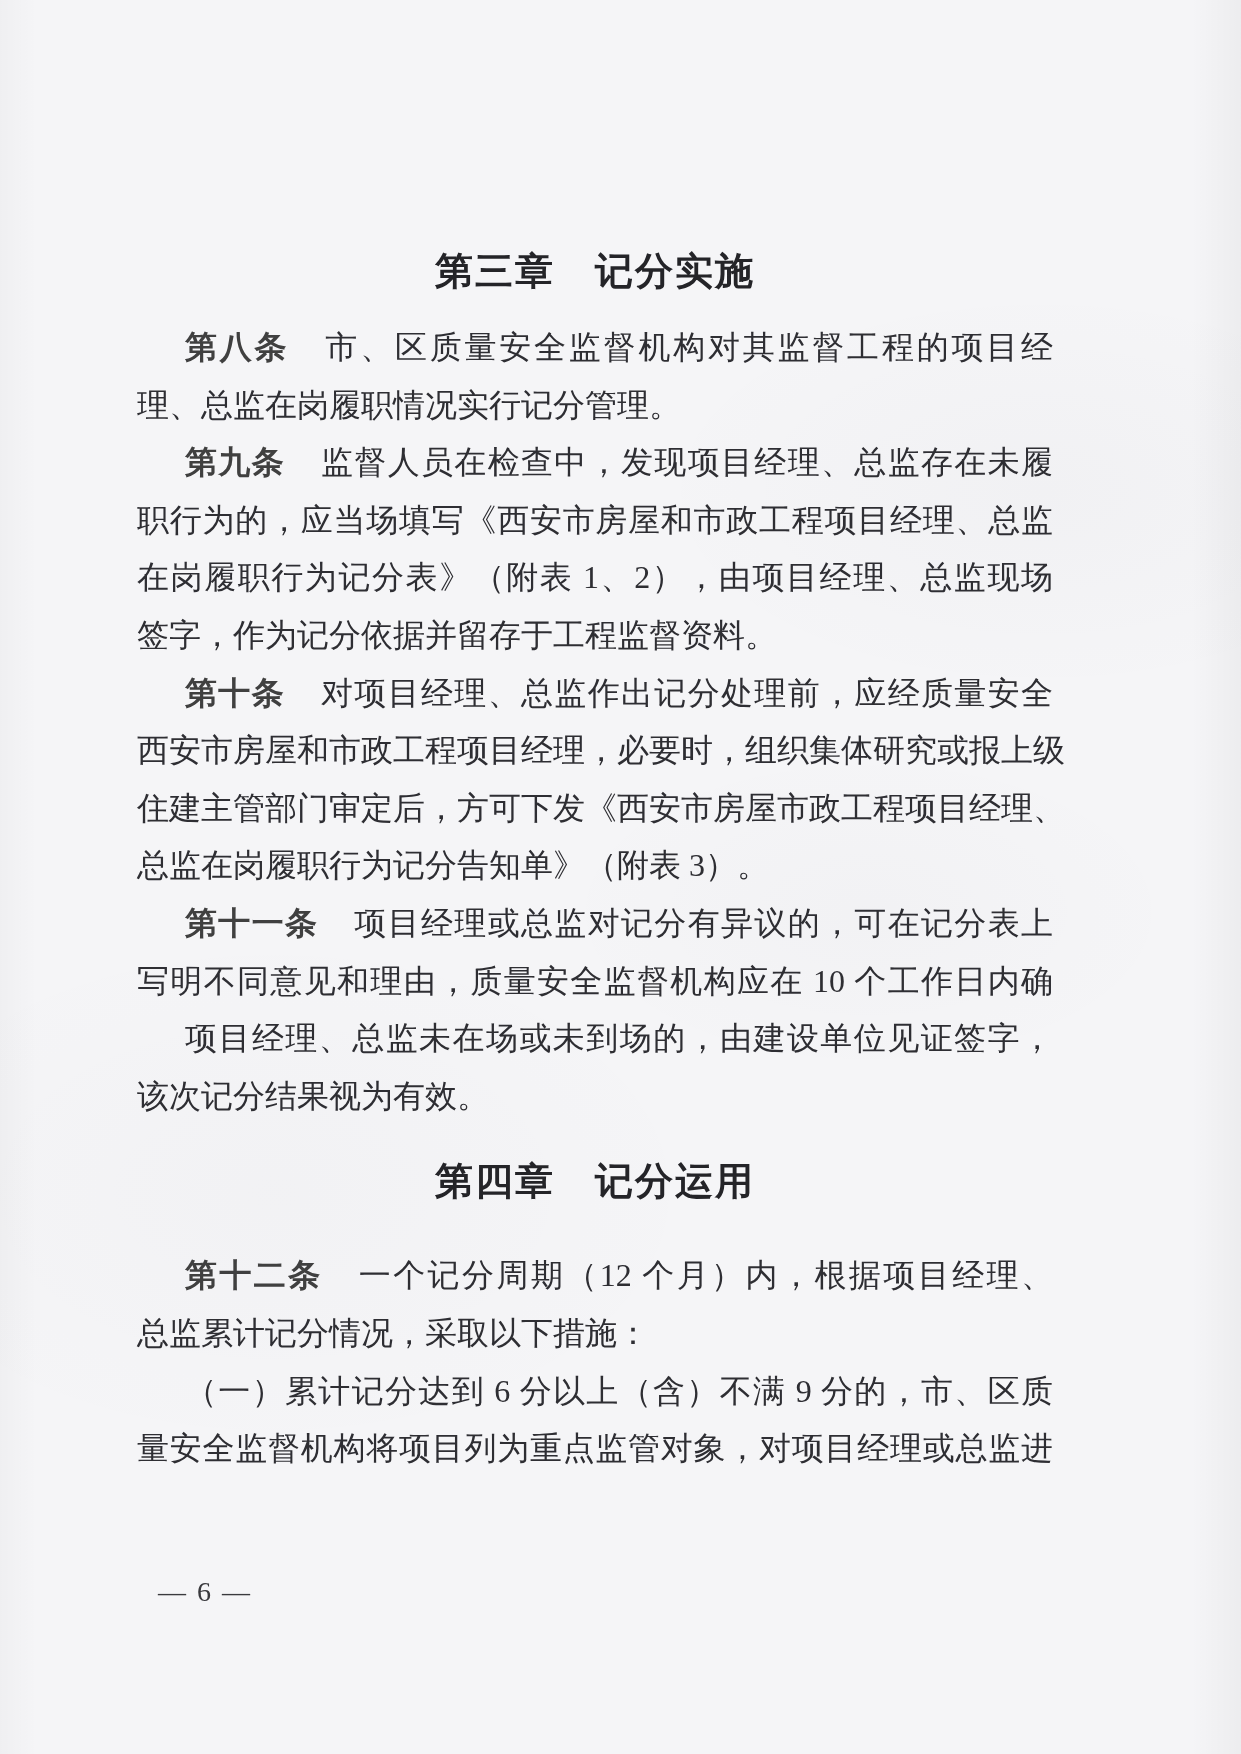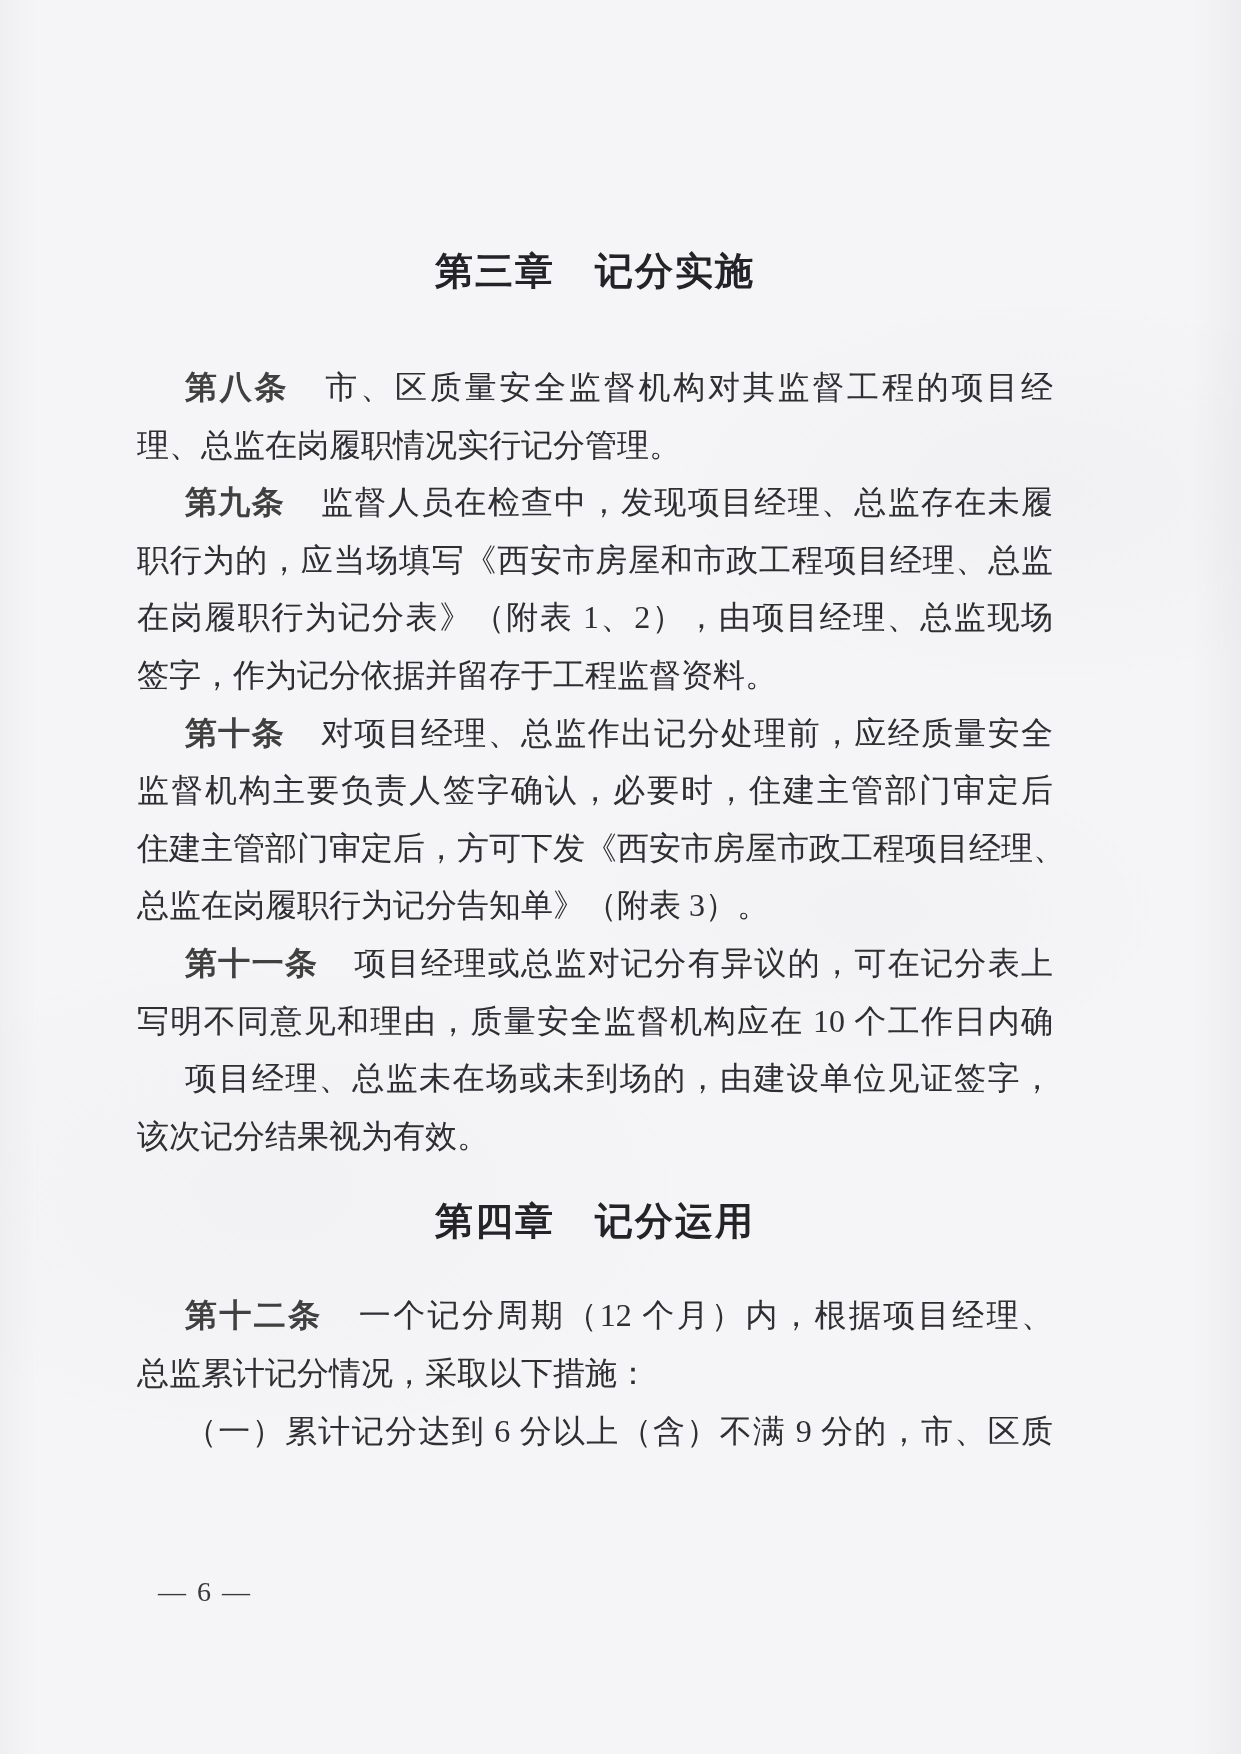--- a/index.html
+++ b/index.html
@@ -22,21 +22,21 @@
   }
   .content{position:absolute;left:137px;top:247px;width:916px;}
   .chapter{
     font-family:"Liberation Sans","DejaVu Sans",sans-serif;
     font-weight:700;
     font-size:38px;line-height:48px;
     text-align:center;
     color:#242428;
     letter-spacing:2px;
   }
-  .chapter.first{margin-bottom:64px;}
+  .chapter.first{margin-bottom:24px;}
   .chapter.second{margin-top:32px;margin-bottom:42px;}
   .line{
     font-size:32px;
     line-height:57.6px;
     white-space:nowrap;
     color:#2e2e33;
   }
   .line.full{text-align:justify;text-align-last:justify;}
   .line.indent{text-indent:48px;}
   .lead{
@@ -60,33 +60,34 @@
 
     <div class="line full indent"><span class="lead">第八条</span><span>市、区质量安全监督机构对其监督工程的项目经</span></div>
     <div class="line">理、总监在岗履职情况实行记分管理。</div>
 
     <div class="line full indent"><span class="lead">第九条</span><span>监督人员在检查中，发现项目经理、总监存在未履</span></div>
     <div class="line full">职行为的，应当场填写《西安市房屋和市政工程项目经理、总监</div>
     <div class="line full">在岗履职行为记分表》（附表 1、2），由项目经理、总监现场</div>
     <div class="line">签字，作为记分依据并留存于工程监督资料。</div>
 
     <div class="line full indent"><span class="lead">第十条</span><span>对项目经理、总监作出记分处理前，应经质量安全</span></div>
-    <div class="line full">监督机构主要负责人签字确认，必要时，住建主管部门审定后</div>
+    <div class="line full">西安市房屋和市政工程项目经理，必要时，组织集体研究或报上级</div>
     <div class="line full">住建主管部门审定后，方可下发《西安市房屋市政工程项目经理、</div>
     <div class="line">总监在岗履职行为记分告知单》（附表 3）。</div>
 
     <div class="line full indent"><span class="lead">第十一条</span><span>项目经理或总监对记分有异议的，可在记分表上</span></div>
     <div class="line full">写明不同意见和理由，质量安全监督机构应在 10 个工作日内确</div>
 
     <div class="line full indent">项目经理、总监未在场或未到场的，由建设单位见证签字，</div>
     <div class="line">该次记分结果视为有效。</div>
 
     <div class="chapter second">第四章　记分运用</div>
 
     <div class="line full indent"><span class="lead">第十二条</span><span>一个记分周期（12 个月）内，根据项目经理、</span></div>
     <div class="line">总监累计记分情况，采取以下措施：</div>
 
     <div class="line full indent">（一）累计记分达到 6 分以上（含）不满 9 分的，市、区质</div>
+    <div class="line full">量安全监督机构将项目列为重点监管对象，对项目经理或总监进</div>
 
   </div>
 
   <div class="footer">— 6 —</div>
 </div>
 
 </body></html>

